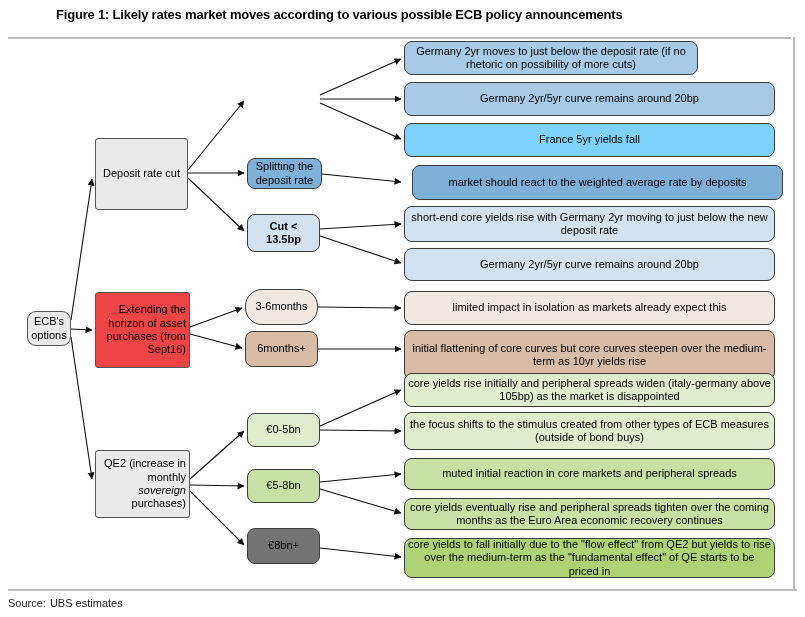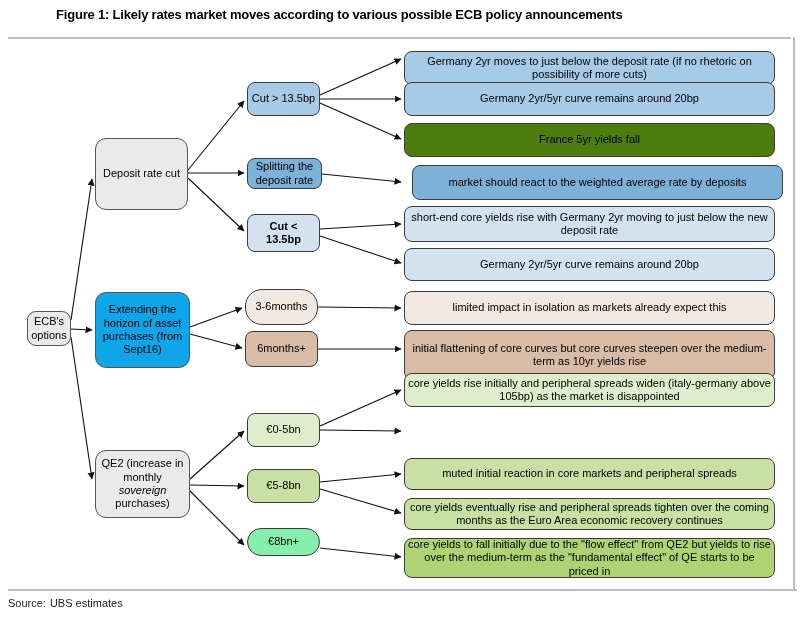--- a/index.html
+++ b/index.html
@@ -40,21 +40,21 @@
     border-radius: 8px;
     display: flex;
     align-items: center;
     justify-content: center;
     text-align: center;
     font-size: 11px;
     line-height: 1.22;
     color: #000;
     padding: 1px 3px;
   }
-  .node.lvl1 { border-radius: 11px; border-color: #555; }
+  .node.lvl1 { border-radius: 3px; border-color: #555; text-align: right; }
   .node.root { border-radius: 9px; border-color: #555; }
 </style>
 </head>
 <body>
 
 <div class="figure">
 
   <div class="title">Figure 1: Likely rates market moves according to various possible ECB policy announcements</div>
   <div class="rule rule-top"></div>
   <div class="rule rule-bottom"></div>
@@ -100,43 +100,43 @@
       <line x1="320" y1="482" x2="401" y2="474" marker-end="url(#arw)"></line>
       <line x1="320" y1="489" x2="401" y2="513" marker-end="url(#arw)"></line>
 
       <line x1="320" y1="548" x2="401" y2="557" marker-end="url(#arw)"></line>
     </g>
   </svg>
 
   <div class="node root" style="left: 27px; top: 311px; width: 44px; height: 35px; background-color: rgb(234, 234, 234);">ECB's options</div>
 
   <div class="node lvl1" style="left: 95px; top: 138px; width: 93px; height: 72px; background-color: rgb(234, 234, 234);">Deposit rate cut</div>
-  <div class="node lvl1" style="left: 95px; top: 292px; width: 95px; height: 76px; background-color: #0ea5e9;">Extending the horizon of asset purchases (from Sept16)</div>
+  <div class="node lvl1" style="left: 95px; top: 292px; width: 95px; height: 76px; background-color: #ef4444;">Extending the horizon of asset purchases (from Sept16)</div>
   <div class="node lvl1" style="left: 95px; top: 450px; width: 95px; height: 68px; background-color: rgb(234, 234, 234);">
     <span><span>QE2 (increase in monthly </span><i>sovereign</i><span> purchases)</span></span>
   </div>
 
-  <div class="node" style="left: 247px; top: 82px; width: 73px; height: 34px; background-color: rgb(167, 203, 231);">Cut &gt; 13.5bp</div>
   <div class="node" style="left: 247px; top: 158px; width: 75px; height: 31px; background-color: rgb(125, 177, 216);">Splitting the deposit rate</div>
   <div class="node" style="left: 247px; top: 214px; width: 73px; height: 38px; background-color: rgb(211, 226, 240); font-weight: bold;">Cut &lt; 13.5bp</div>
   <div class="node" style="left: 245px; top: 289px; width: 73px; height: 36px; background-color: rgb(241, 233, 225); border-radius: 17px;">3-6months</div>
   <div class="node" style="left: 245px; top: 331px; width: 73px; height: 36px; background-color: rgb(216, 188, 166);">6months+</div>
   <div class="node" style="left: 247px; top: 413px; width: 73px; height: 34px; background-color: rgb(223, 237, 205);">€0-5bn</div>
   <div class="node" style="left: 247px; top: 469px; width: 73px; height: 34px; background-color: rgb(200, 224, 164);">€5-8bn</div>
-  <div class="node" style="left: 247px; top: 528px; width: 73px; height: 28px; background-color: #86efac; border-radius: 14px;">€8bn+</div>
+  <div class="node" style="left: 247px; top: 528px; width: 73px; height: 36px; background-color: #737373;">€8bn+</div>
 
-  <div class="node" style="left: 404px; top: 51px; width: 371px; height: 34px; background-color: rgb(167, 203, 231);">Germany 2yr moves to just below the deposit rate (if no rhetoric on possibility of more cuts)</div>
+  <div class="node" style="left: 404px; top: 41px; width: 294px; height: 34px; background-color: rgb(167, 203, 231);">Germany 2yr moves to just below the deposit rate (if no rhetoric on possibility of more cuts)</div>
   <div class="node" style="left: 404px; top: 82px; width: 371px; height: 34px; background-color: rgb(167, 203, 231);">Germany 2yr/5yr curve remains around 20bp</div>
-  <div class="node" style="left: 404px; top: 123px; width: 371px; height: 34px; background-color: #4d7c0f;">France 5yr yields fall</div>
+  <div class="node" style="left: 404px; top: 123px; width: 371px; height: 34px; background-color: #7dd3fc;">France 5yr yields fall</div>
   <div class="node" style="left: 404px; top: 165px; width: 371px; height: 35px; background-color: rgb(125, 177, 216); margin-left: 8px;">market should react to the weighted average rate by deposits</div>
   <div class="node" style="left: 404px; top: 206px; width: 371px; height: 36px; background-color: rgb(211, 226, 240);">short-end core yields rise with Germany 2yr moving to just below the new deposit rate</div>
   <div class="node" style="left: 404px; top: 248px; width: 371px; height: 33px; background-color: rgb(211, 226, 240);">Germany 2yr/5yr curve remains around 20bp</div>
   <div class="node" style="left: 404px; top: 291px; width: 371px; height: 34px; background-color: rgb(241, 233, 225);">limited impact in isolation as markets already expect this</div>
   <div class="node" style="left: 404px; top: 330px; width: 371px; height: 50px; background-color: rgb(216, 188, 166);">initial flattening of core curves but core curves steepen over the medium-term as 10yr yields rise</div>
   <div class="node" style="left: 404px; top: 373px; width: 371px; height: 34px; background-color: rgb(223, 237, 205);">core yields rise initially and peripheral spreads widen (italy-germany above 105bp) as the market is disappointed</div>
+  <div class="node" style="left: 404px; top: 412px; width: 371px; height: 38px; background-color: rgb(223, 237, 205);">the focus shifts to the stimulus created from other types of ECB measures (outside of bond buys)</div>
   <div class="node" style="left: 404px; top: 458px; width: 371px; height: 32px; background-color: rgb(200, 224, 164);">muted initial reaction in core markets and peripheral spreads</div>
   <div class="node" style="left: 404px; top: 498px; width: 371px; height: 32px; background-color: rgb(200, 224, 164);">core yields eventually rise and peripheral spreads tighten over the coming months as the Euro Area economic recovery continues</div>
   <div class="node" style="left: 404px; top: 538px; width: 371px; height: 40px; background-color: rgb(173, 211, 116);">core yields to fall initially due to the "flow effect" from QE2 but yields to rise over the medium-term as the "fundamental effect" of QE starts to be priced in</div>
 
   <div class="source-line">
     <span class="src-label">Source:</span><span>UBS estimates</span>
   </div>
 
 </div>
 

